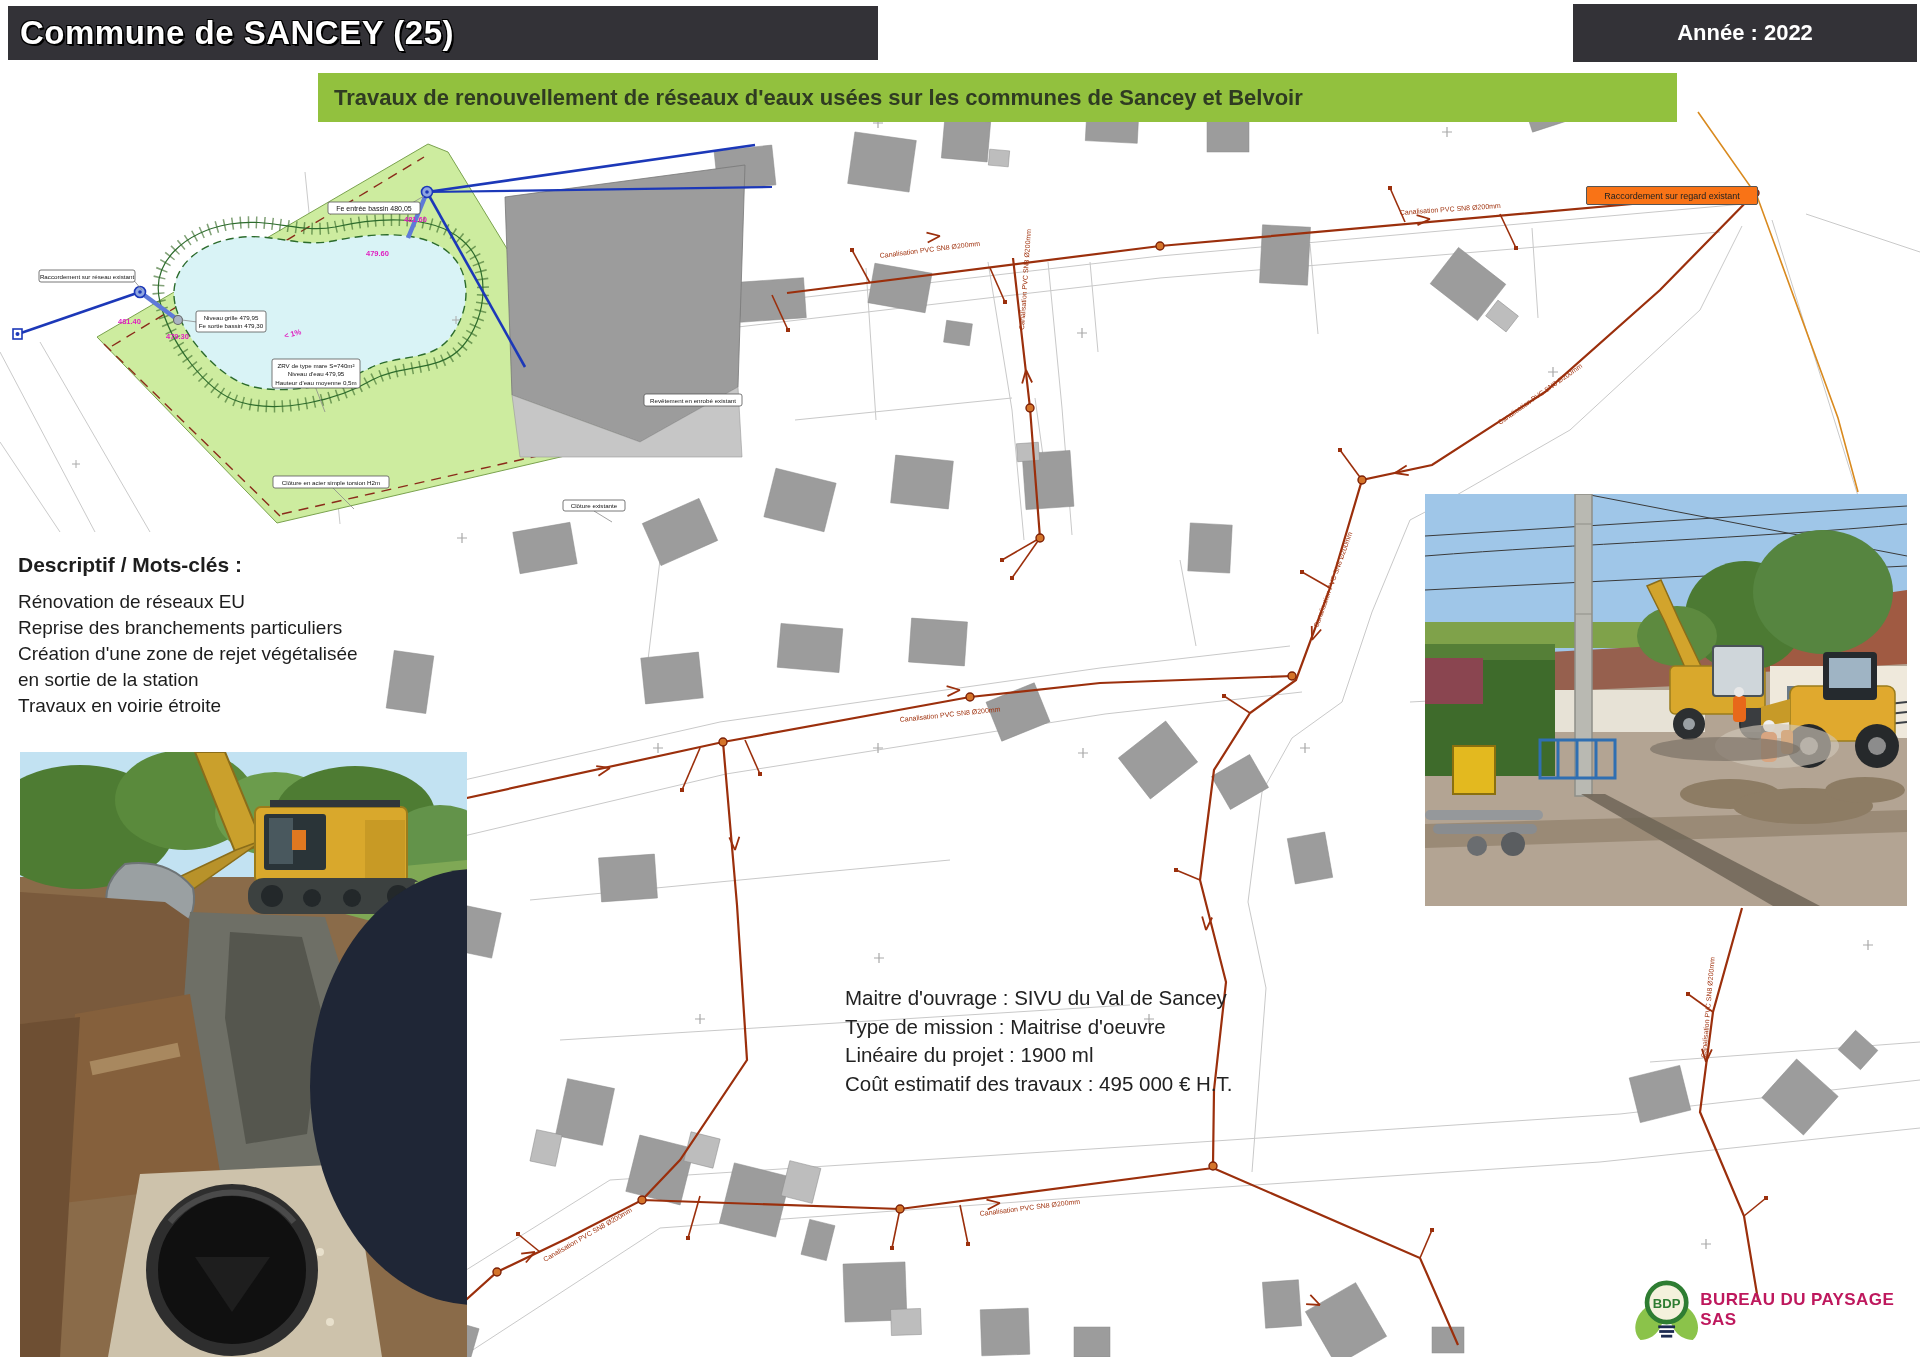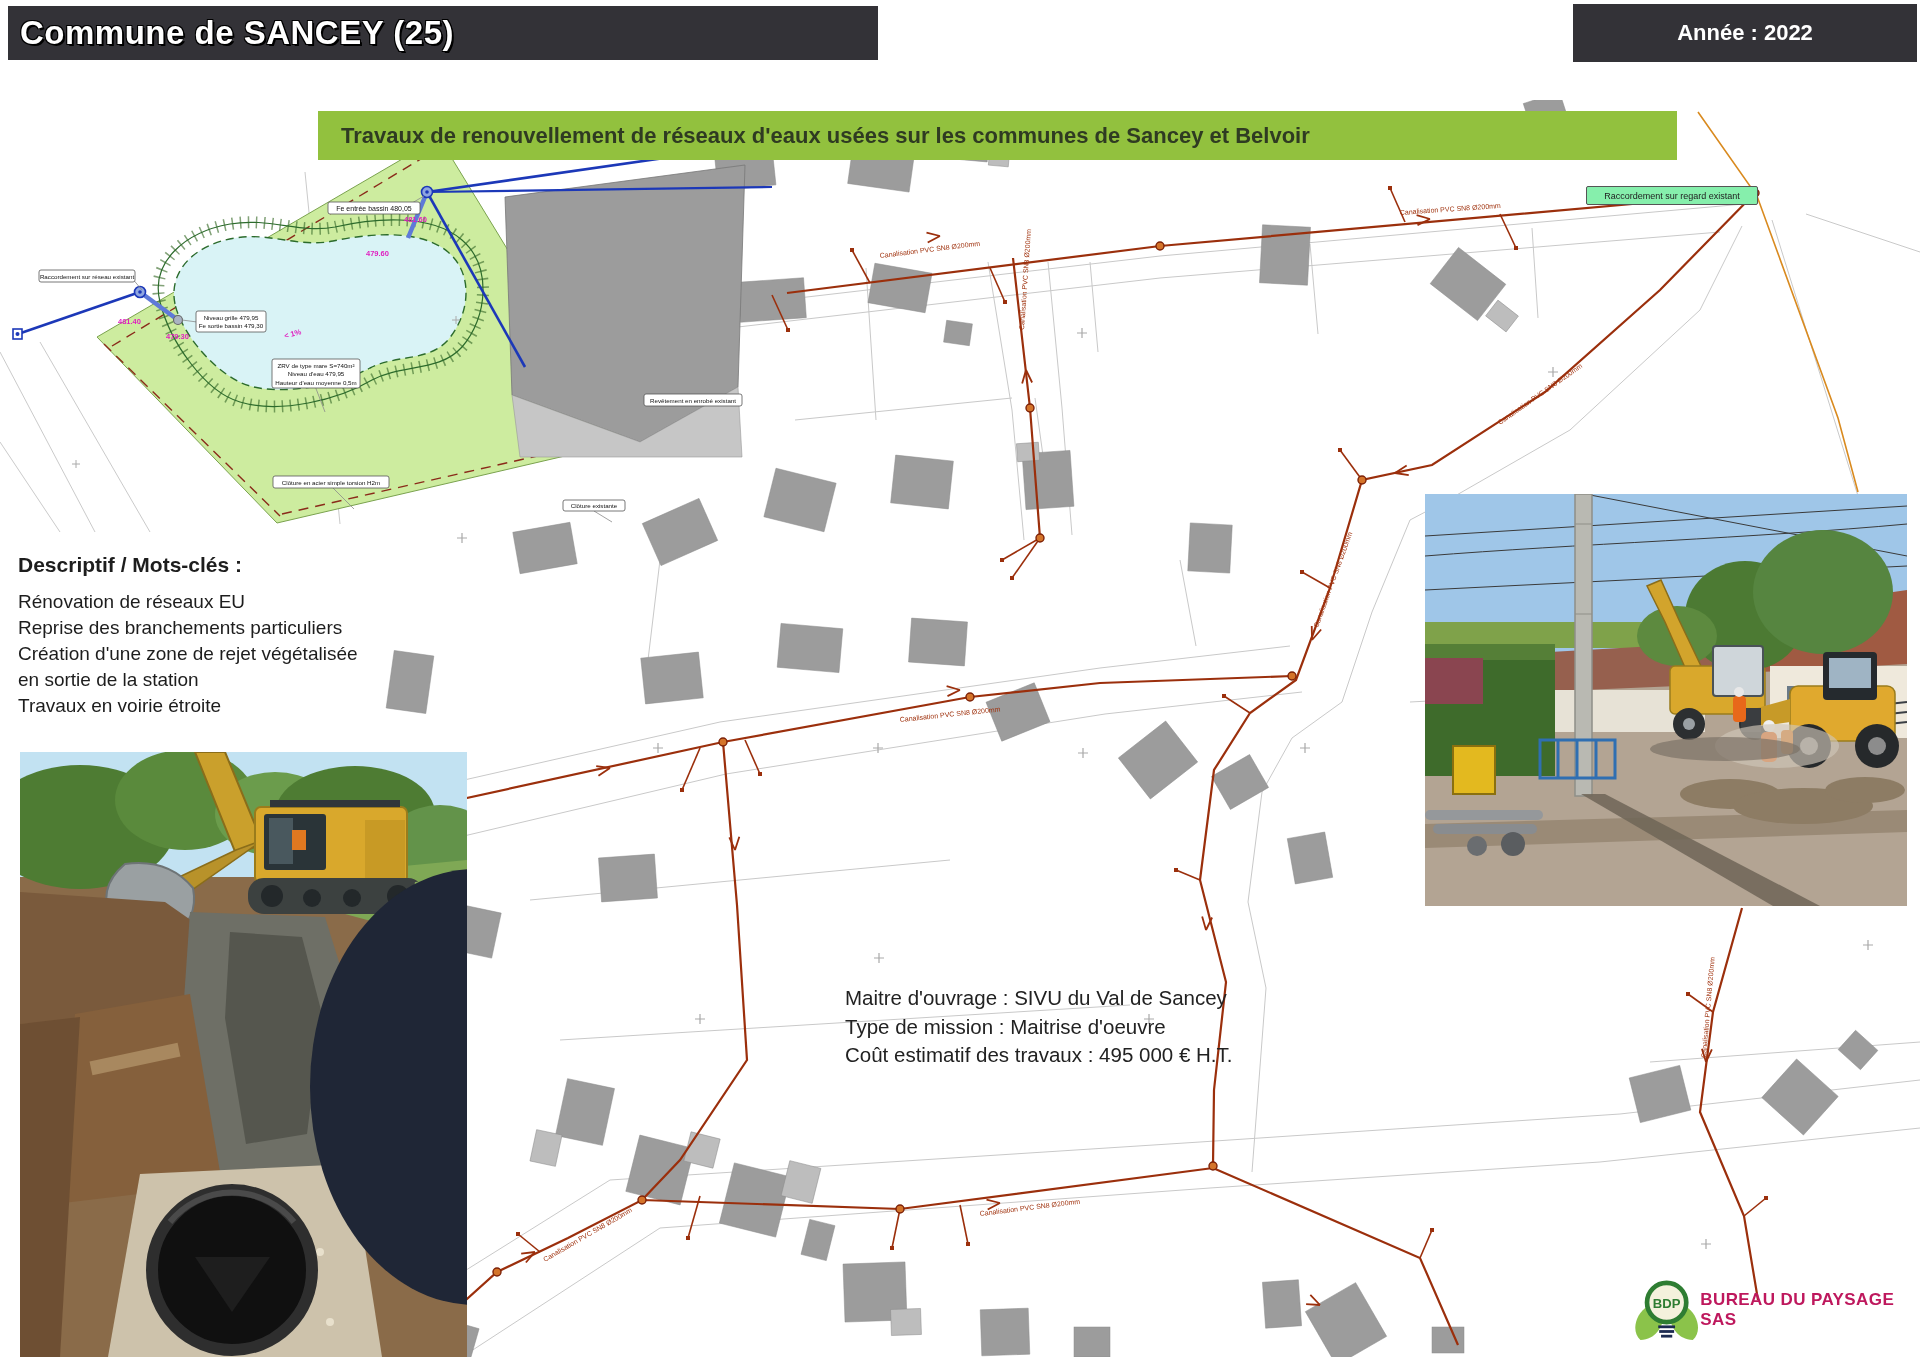--- a/index.html
+++ b/index.html
@@ -5,23 +5,23 @@
   html,body{margin:0;padding:0;background:#fff;}
   body{width:1920px;height:1357px;position:relative;overflow:hidden;
        font-family:"Liberation Sans",sans-serif;-webkit-font-smoothing:antialiased;}
   .abs{position:absolute;}
   
   .hdr{background:#333237;color:#fff;font-weight:bold;display:flex;align-items:center;}
   #hdr-title{left:8px;top:6px;width:858px;height:54px;font-size:33px;padding-left:12px;
              text-shadow:2px 2px 0 #000,-1px -1px 0 #000,1px -1px 0 #000,-1px 1px 0 #000;letter-spacing:.5px;}
   #hdr-year{left:1573px;top:4px;width:344px;height:58px;font-size:22px;justify-content:center;}
   #banner{left:318px;top:73px;width:1359px;height:49px;background:#92C13E;color:#2f3b22;
-          display:flex;align-items:center;font-weight:bold;font-size:22px;padding-left:23px;box-sizing:border-box;margin-top:38px;}
+          display:flex;align-items:center;font-weight:bold;font-size:22px;padding-left:16px;box-sizing:border-box;}
   
-  .maplabel{background:#86efac;border:1px solid #555;border-radius:2px;font-size:9px;color:#222;
+  .maplabel{background:#f97316;border:1px solid #555;border-radius:2px;font-size:9px;color:#222;
             display:flex;align-items:center;justify-content:center;}
   
   #descriptif{left:18px;top:553px;width:440px;color:#1d1d1d;}
   #descriptif h3{margin:0 0 12px 0;font-size:21px;}
   #descriptif p{margin:0;font-size:19px;line-height:26px;font-weight:400;}
   
   #project{left:845px;top:984px;width:480px;font-size:20.5px;color:#222;}
   #project .row{line-height:28.5px;}
   #project b{font-weight:normal;}
   
@@ -331,20 +331,21 @@
   <p>Rénovation de réseaux EU</p>
   <p>Reprise des branchements particuliers</p>
   <p>Création d'une zone de rejet végétalisée</p>
   <p>en sortie de la station</p>
   <p>Travaux en voirie étroite</p>
 </div>
 
 <div id="project" class="abs" style="z-index:5">
   <div class="row"><b>Maitre d'ouvrage : </b><span>SIVU du Val de Sancey</span></div>
   <div class="row"><b>Type de mission : </b><span>Maitrise d'oeuvre</span></div>
+  <div class="row"><b>Linéaire du projet : </b><span>1900 ml</span></div>
   <div class="row"><b>Coût estimatif des travaux : </b><span>495 000 € H.T.</span></div>
 </div>
 
 <svg class="abs" style="left:20px;top:752px;z-index:4" width="447" height="605" viewBox="0 0 447 605">
   <rect width="447" height="605" fill="#8a6b49"></rect>
   <rect x="0" y="0" width="447" height="125" fill="#c2e2f2"></rect>
   <g>
     <ellipse cx="60" cy="75" rx="95" ry="62" fill="#4e7c33"></ellipse>
     <ellipse cx="165" cy="48" rx="70" ry="50" fill="#5a8a3c"></ellipse>
     <ellipse cx="255" cy="62" rx="60" ry="42" fill="#6b9c4c"></ellipse>

